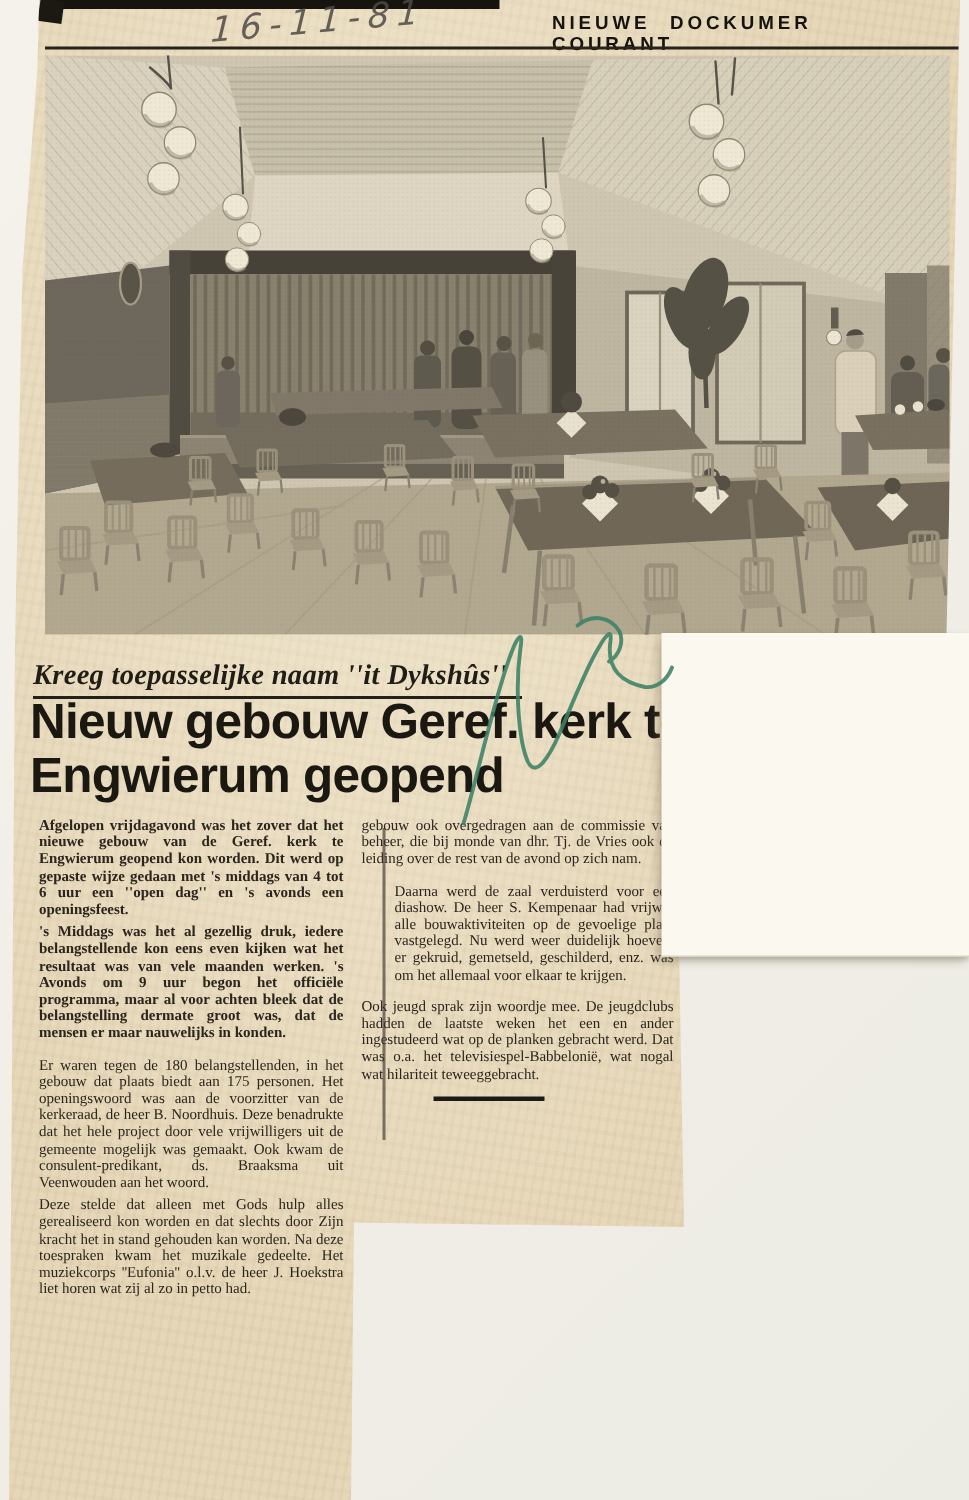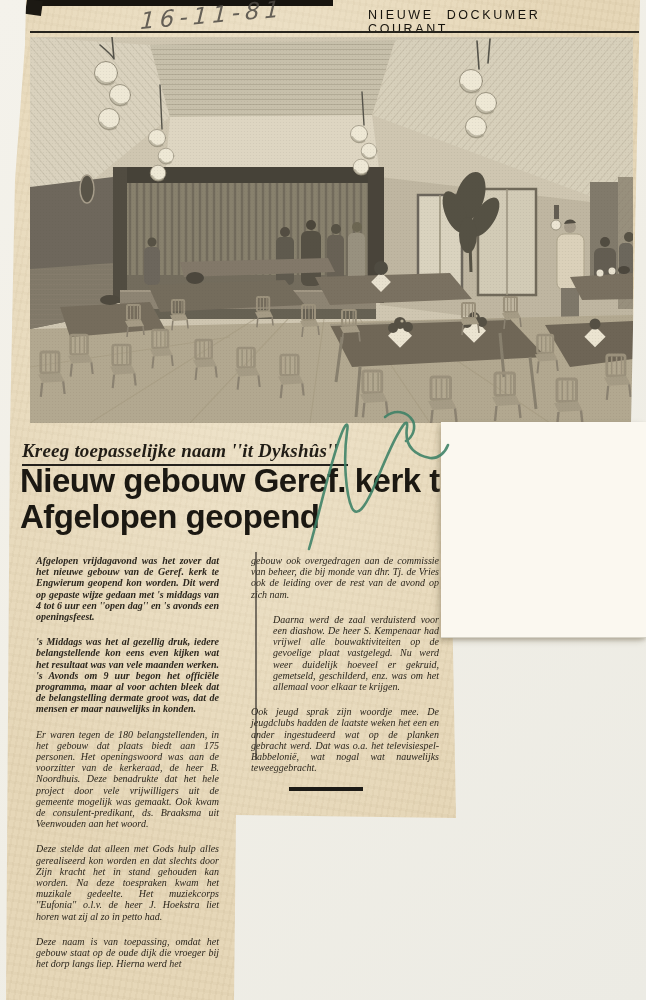--- a/index.html
+++ b/index.html
@@ -23,21 +23,21 @@
       repeating-linear-gradient(8deg, rgba(120,100,60,.035) 0 3px, rgba(0,0,0,0) 3px 9px),
       #e6d7b8;
     filter:drop-shadow(1px 2px 2px rgba(100,90,70,.35));}
   .topstrip{left:28px;top:0;width:305px;height:6px;background:#17140f;}
   .topblot{left:26px;top:0;width:16px;height:15px;background:#1c1913;transform:rotate(8deg);}
 
   .date{left:140px;top:1px;width:160px;height:32px;color:#4e4a44;
         font-family:"DejaVu Sans",sans-serif;font-style:italic;font-size:23px;
         letter-spacing:5px;transform:rotate(-5deg) skewX(-8deg);opacity:.85;}
   .masthead{left:368px;top:8px;width:240px;color:#16130d;
-        font-family:"Liberation Sans",sans-serif;font-weight:400;font-size:12.5px;
+        font-family:"Liberation Sans",sans-serif;font-weight:700;font-size:12.5px;
         letter-spacing:2.6px;word-spacing:7px;}
   .headrule{left:30px;top:31px;width:609px;height:2px;background:#26231c;}
 
   .photo{left:30px;top:37px;width:603px;height:386px;}
 
   
   .ghost{left:492px;top:450px;width:120px;height:95px;z-index:3;
          background:radial-gradient(ellipse at 40% 30%, rgba(110,150,140,.14), transparent 70%),
                     radial-gradient(ellipse at 60% 75%, rgba(110,150,140,.12), transparent 70%);
          filter:blur(2px);}
@@ -45,21 +45,21 @@
   .kicker{left:22px;top:440px;z-index:4;color:#211d16;font-style:italic;font-weight:700;
           font-size:19px;letter-spacing:.2px;border-bottom:2px solid #24211c;padding:0 10px 2px 0;}
   .headline{left:20px;top:463px;width:470px;margin:0;z-index:4;color:#1b1812;
           font-family:"Liberation Sans",sans-serif;font-weight:700;
           font-size:33px;line-height:36px;letter-spacing:-.5px;}
 
   .cols{left:22px;top:541px;width:432px;z-index:4;color:#2b261d;}
   .col{position:absolute;top:0;font-size:10px;line-height:11.2px;text-align:justify;}
   .col1{left:0;width:211px;height:459px;overflow:hidden;}
   .col2{left:215px;width:216px;}
-  .col p{margin:14px;font-style:italic;}
+  .col p{margin:4px;}
   .col p.gap{margin-top:10px;}
   .col p.lead{font-weight:700;}
   .col p.indent{padding-left:22px;}
   .divider{left:233px;top:11px;width:1.5px;height:208px;background:#3a3630;opacity:.65;z-index:4;}
   .endrule{width:74px;height:3.5px;background:#1c1a16;margin:9px auto 0 52px;}
 
   .scribble{left:285px;top:405px;width:195px;height:155px;z-index:8;pointer-events:none;}
 </style>
 </head>
 <body>
@@ -287,35 +287,34 @@
       <use href="#ch" transform="translate(505,298) scale(1.2)"></use>
     </g>
 
     <rect width="603" height="386" fill="url(#ht)" opacity=".17"></rect>
     <rect width="603" height="386" fill="#e7d9bb" opacity=".16"></rect>
   </svg>
 
   <div class="abs ghost"></div>
   <div class="abs kicker">Kreeg toepasselijke naam ''it Dykshûs''</div>
   <h1 class="abs headline"><span>Nieuw gebouw Geref. kerk te</span><br>
-    <span>Afgelopen geopend</span></h1>
+    <span>Engwierum geopend</span></h1>
 
   <div class="abs cols">
     <div class="col col1">
       <p class="lead">Afgelopen vrijdagavond was het zover dat het nieuwe gebouw van de Geref. kerk te Engwierum geopend kon worden. Dit werd op gepaste wijze gedaan met 's middags van 4 tot 6 uur een ''open dag'' en 's avonds een openingsfeest.</p>
       <p class="lead">'s Middags was het al gezellig druk, iedere belangstellende kon eens even kijken wat het resultaat was van vele maanden werken. 's Avonds om 9 uur begon het officiële programma, maar al voor achten bleek dat de belangstelling dermate groot was, dat de mensen er maar nauwelijks in konden.</p>
       <p class="gap">Er waren tegen de 180 belangstellenden, in het gebouw dat plaats biedt aan 175 personen. Het openingswoord was aan de voorzitter van de kerkeraad, de heer B. Noordhuis. Deze benadrukte dat het hele project door vele vrijwilligers uit de gemeente mogelijk was gemaakt. Ook kwam de consulent-predikant, ds. Braaksma uit Veenwouden aan het woord.</p>
       <p>Deze stelde dat alleen met Gods hulp alles gerealiseerd kon worden en dat slechts door Zijn kracht het in stand gehouden kan worden. Na deze toespraken kwam het muzikale gedeelte. Het muziekcorps ''Eufonia'' o.l.v. de heer J. Hoekstra liet horen wat zij al zo in petto had.</p>
-      <p class="gap">Deze naam is van toepassing, omdat het gebouw staat op de oude dijk die vroeger bij het dorp langs liep. Hierna werd het</p>
     </div>
     <div class="abs divider"></div>
     <div class="col col2">
       <p>gebouw ook overgedragen aan de commissie van beheer, die bij monde van dhr. Tj. de Vries ook de leiding over de rest van de avond op zich nam.</p>
       <p class="gap indent">Daarna werd de zaal verduisterd voor een diashow. De heer S. Kempenaar had vrijwel alle bouwaktiviteiten op de gevoelige plaat vastgelegd. Nu werd weer duidelijk hoeveel er gekruid, gemetseld, geschilderd, enz. was om het allemaal voor elkaar te krijgen.</p>
-      <p class="gap">Ook jeugd sprak zijn woordje mee. De jeugdclubs hadden de laatste weken het een en ander ingestudeerd wat op de planken gebracht werd. Dat was o.a. het televisiespel-Babbelonië, wat nogal wat nauwelijks teweeggebracht.</p>
+      <p class="gap">Ook jeugd sprak zijn woordje mee. De jeugdclubs hadden de laatste weken het een en ander ingestudeerd wat op de planken gebracht werd. Dat was o.a. het televisiespel-Babbelonië, wat nogal wat hilariteit teweeggebracht.</p>
       <div class="endrule"></div>
     </div>
   </div>
 </div>
 
 <div class="abs card"></div>
 
 <svg class="abs scribble" viewBox="0 0 195 155">
   <g fill="none" stroke="#3c8166" stroke-width="2.6" stroke-linecap="round" opacity=".88">
     <path d="M 24,144 C 33,114 45,58 56,30 C 60,19 64,15 62,27 C 58,55 61,90 67,103 C 72,113 80,102 88,84 C 97,63 106,40 114,27 C 119,18 123,14 122,22 C 119,42 130,50 145,53 C 153,54 160,48 163,40"></path>

